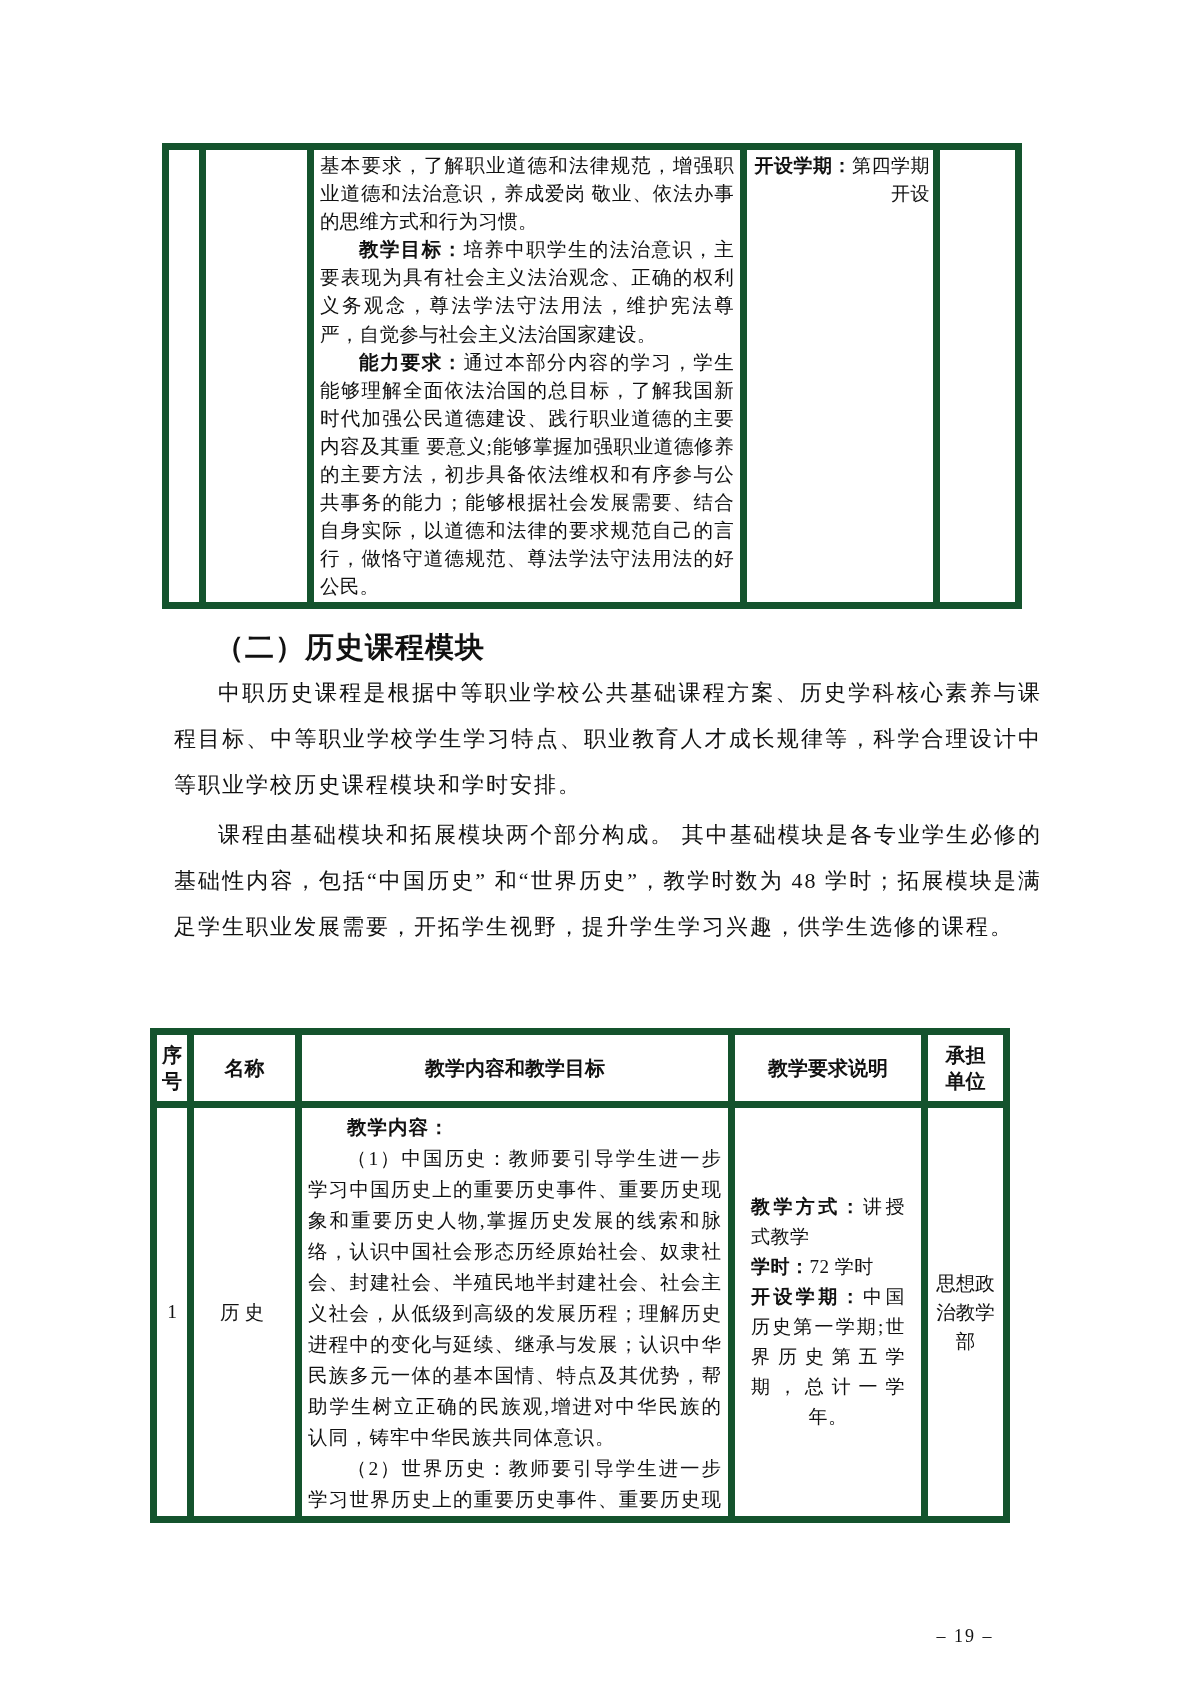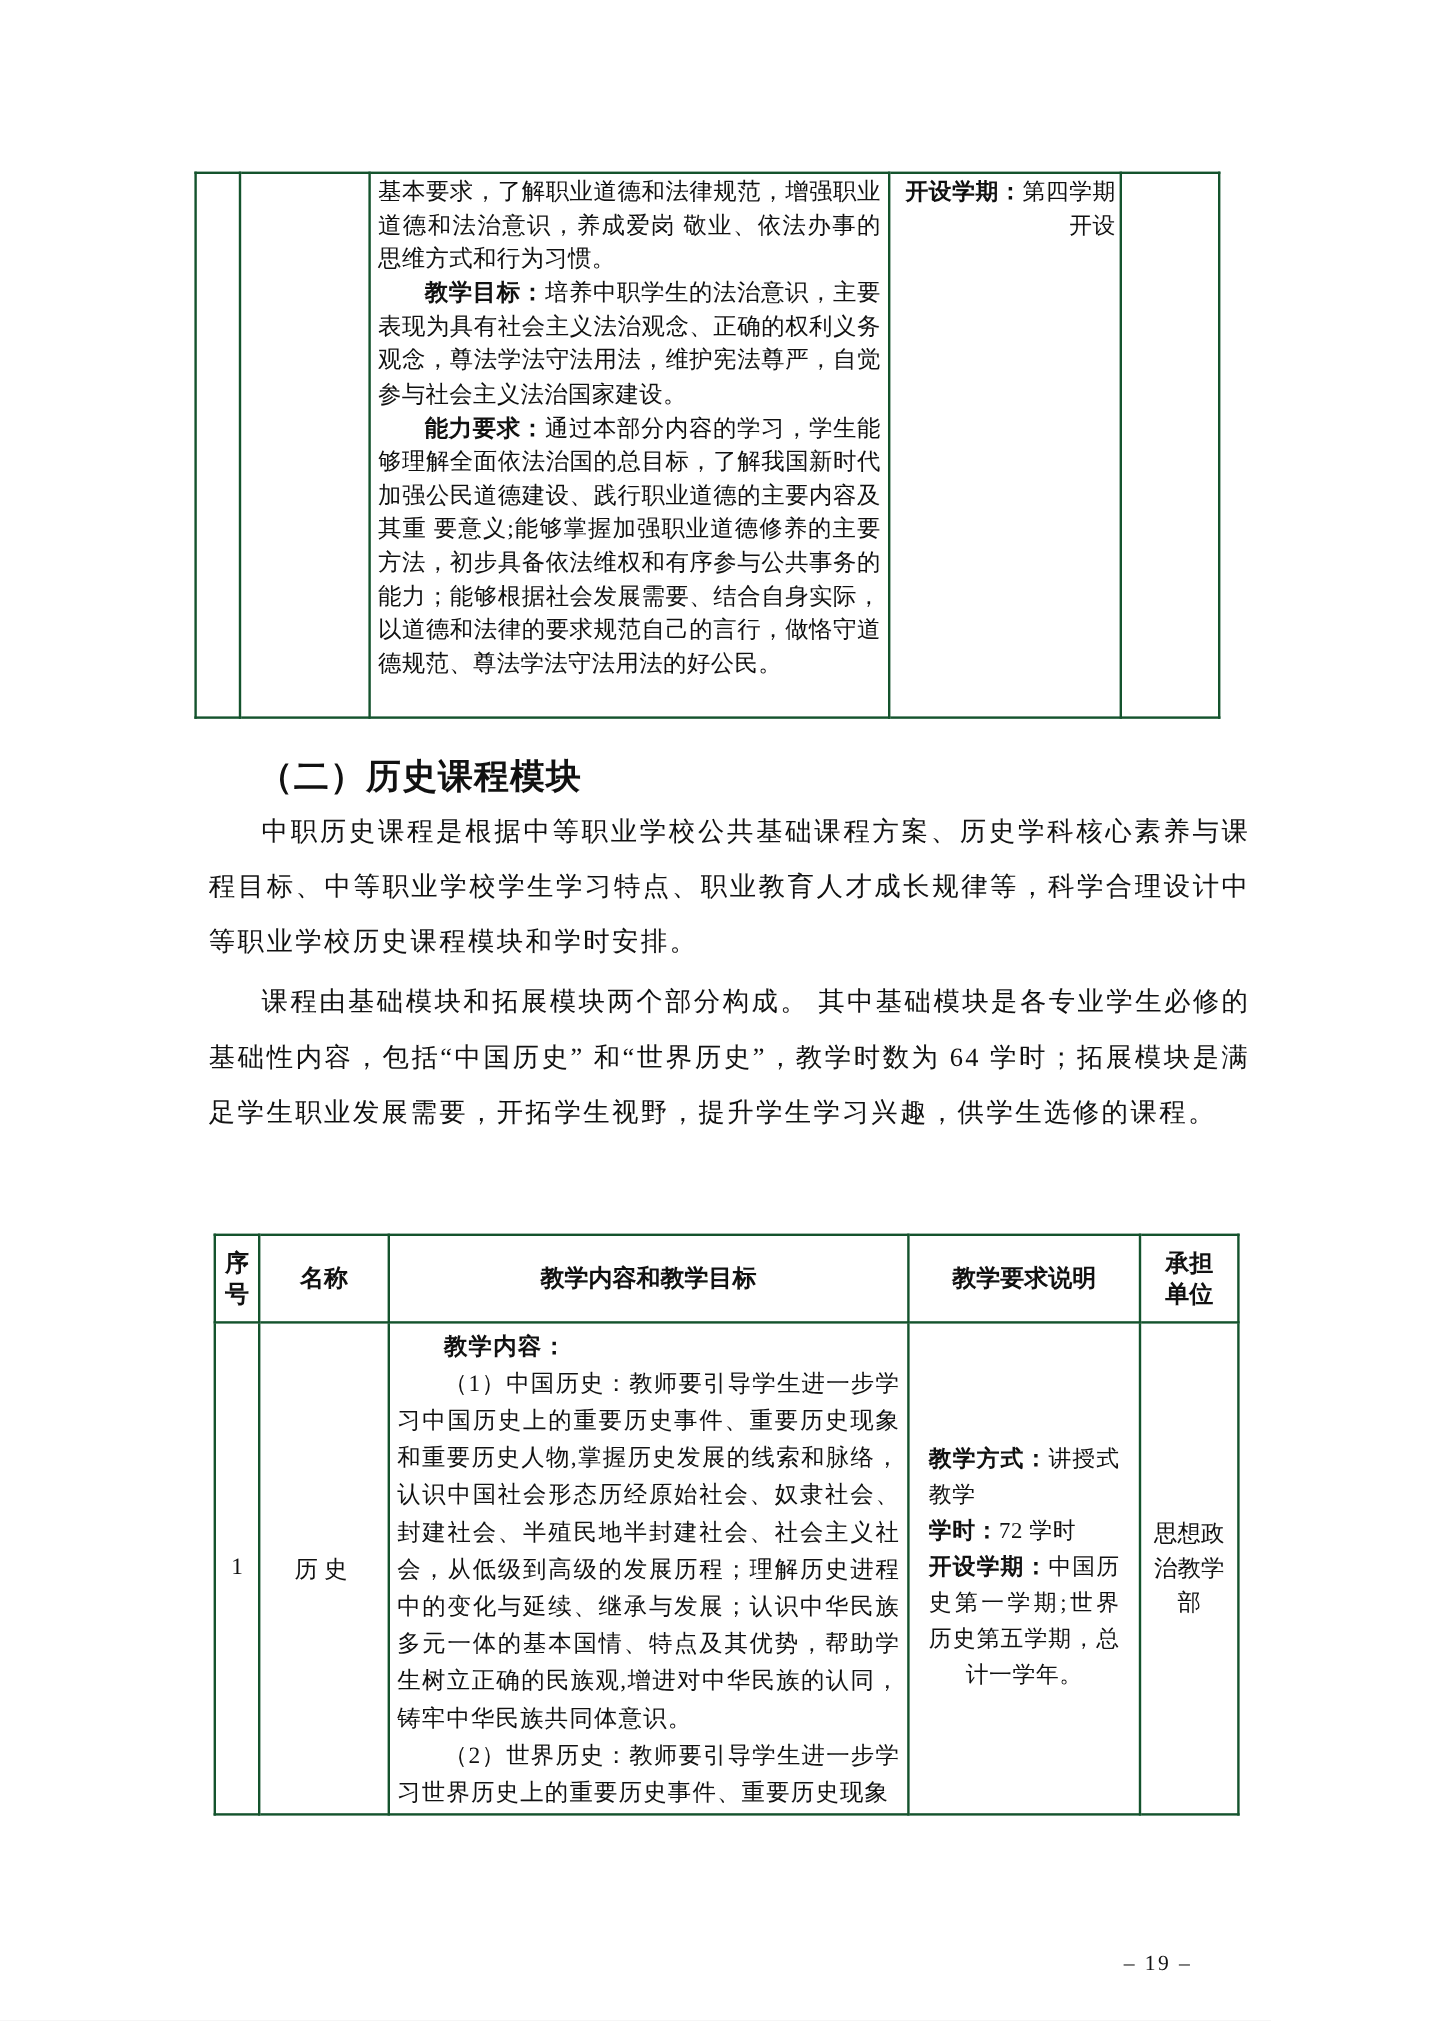--- a/index.html
+++ b/index.html
@@ -6,21 +6,21 @@
   .page{
     position:relative;
     width:1191px;height:1684px;
     margin:0 auto;
     background:#ffffff;
     color:#111;
     font-family:"Liberation Serif","DejaVu Serif",serif;
     overflow:hidden;
   }
   table.tbl{border-collapse:collapse;table-layout:fixed;position:absolute;}
-  .tbl td,.tbl th{border:2px solid #14532d;padding:0;overflow:hidden;}
+  .tbl td,.tbl th{border:7px solid #14532d;padding:0;overflow:hidden;}
 
   
   .tbl-top{left:162px;top:143px;width:853px;}
   .tbl-top td{vertical-align:top;}
   .clip-top{height:450px;overflow:hidden;}
   .cell-paras{
     font-size:19.5px;line-height:28.1px;letter-spacing:0.3px;
     text-align:justify;padding:2px 6px 0 6px;
   }
   .cell-paras p{margin:0;}
@@ -44,21 +44,21 @@
     text-align:justify;text-indent:2em;margin:0;
   }
   .bodypara.p1{top:670px;}
   .bodypara.p2{top:812px;}
   .caption{
     position:absolute;left:162px;top:1000px;width:853px;
     text-align:center;font-size:20.5px;letter-spacing:1px;margin:0;
   }
 
   
-  .tbl-hist{left:178px;top:1028px;width:853px;}
+  .tbl-hist{left:150px;top:1028px;width:853px;}
   .tbl-hist th{
     font-weight:700;font-size:20px;text-align:center;vertical-align:middle;
     font-family:"Liberation Sans","DejaVu Sans",sans-serif;line-height:26px;
   }
   .hdr-narrow{display:inline-block;width:46px;}
   .cell-idx,.cell-name{text-align:center;vertical-align:middle;font-size:19.5px;}
   .cell-name{letter-spacing:5px;}
   .cell-hist-content{vertical-align:top;}
   .clip-hist{height:404px;overflow:hidden;}
   .hist-paras{
@@ -112,21 +112,21 @@
         </td>
         <td></td>
       </tr>
     </tbody>
   </table>
 
   <div class="heading">（二）历史课程模块</div>
 
   <p class="bodypara p1">中职历史课程是根据中等职业学校公共基础课程方案、历史学科核心素养与课程目标、中等职业学校学生学习特点、职业教育人才成长规律等，科学合理设计中等职业学校历史课程模块和学时安排。</p>
 
-  <p class="bodypara p2">课程由基础模块和拓展模块两个部分构成。 其中基础模块是各专业学生必修的基础性内容，包括“中国历史” 和“世界历史”，教学时数为 64 学时；拓展模块是满足学生职业发展需要，开拓学生视野，提升学生学习兴趣，供学生选修的课程。</p>
+  <p class="bodypara p2">课程由基础模块和拓展模块两个部分构成。 其中基础模块是各专业学生必修的基础性内容，包括“中国历史” 和“世界历史”，教学时数为 48 学时；拓展模块是满足学生职业发展需要，开拓学生视野，提升学生学习兴趣，供学生选修的课程。</p>
 
 
   <table class="tbl tbl-hist">
     <colgroup>
       <col style="width:37px">
         <col style="width:108px">
         <col style="width:433px">
         <col style="width:193px">
         <col style="width:82px">
     </colgroup>

